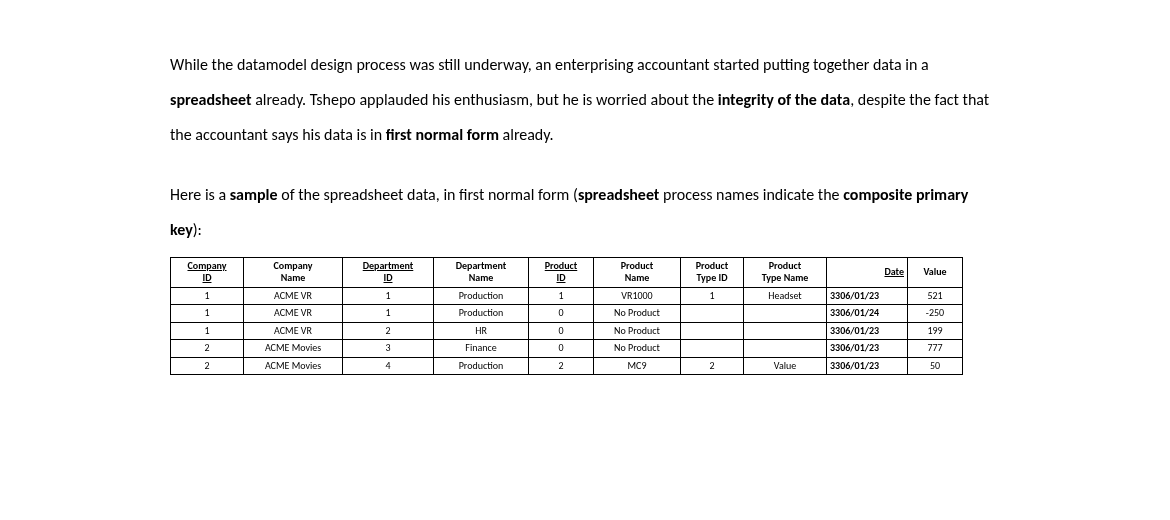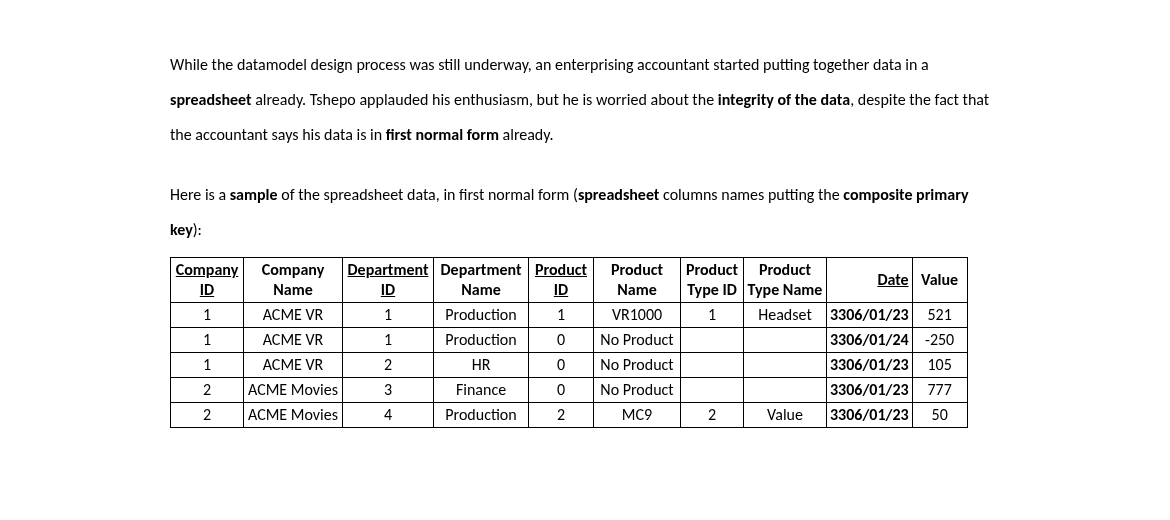--- a/index.html
+++ b/index.html
@@ -15,21 +15,21 @@
       line-height: 2.2;
     }
     .para {
       margin: 0 0 8px 0;
     }
     .sp1 { margin-bottom: 24px; margin-top: 27px; }
     strong { font-weight: 700; }
     table {
       border-collapse: collapse;
       margin-top: 10px;
-      font-size: 16px;
+      font-size: 10px;
       line-height: 1.25;
     }
     th, td {
       border: 1px solid #000;
       padding: 2px 3px;
       text-align: center;
       vertical-align: middle;
     }
     th {
       font-weight: 700;
@@ -51,21 +51,21 @@
     td.left { text-align: left; font-weight: bold; }
   </style>
 </head>
 <body>
 
 <p class="para sp1">
   <span>While the datamodel design process was still underway, an enterprising accountant started putting together data in a </span><strong>spreadsheet</strong><span> already. Tshepo applauded his enthusiasm, but he is worried about the </span><strong>integrity of the data</strong><span>, despite the fact that the accountant says his data is in </span><strong>first normal form</strong><span> already.</span>
 </p>
 
 <p class="para">
-  <span>Here is a </span><strong>sample</strong><span> of the spreadsheet data, in first normal form (</span><strong>spreadsheet</strong><span> columns names putting the </span><strong>composite primary key</strong><span>):</span>
+  <span>Here is a </span><strong>sample</strong><span> of the spreadsheet data, in first normal form (</span><strong>spreadsheet</strong><span> process names indicate the </span><strong>composite primary key</strong><span>):</span>
 </p>
 
 <table>
   <thead>
     <tr>
       <th class="col-company-id">
         <span class="underline">Company</span><br>
         <span class="underline">ID</span>
       </th>
       <th class="col-company-name">
@@ -132,21 +132,21 @@
     <tr>
       <td>1</td>
       <td>ACME VR</td>
       <td>2</td>
       <td>HR</td>
       <td>0</td>
       <td>No Product</td>
       <td></td>
       <td class="right"></td>
       <td class="left">3306/01/23</td>
-      <td class="right">105</td>
+      <td class="right">199</td>
     </tr>
     <tr>
       <td>2</td>
       <td>ACME Movies</td>
       <td>3</td>
       <td>Finance</td>
       <td>0</td>
       <td>No Product</td>
       <td></td>
       <td class="right"></td>

